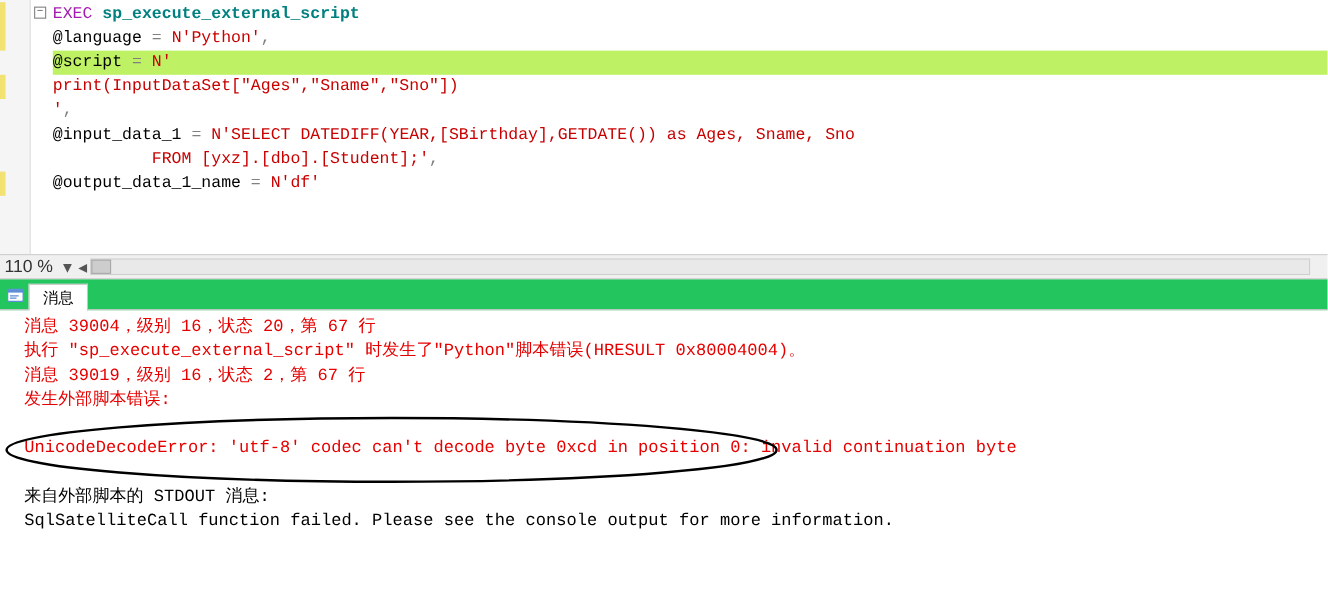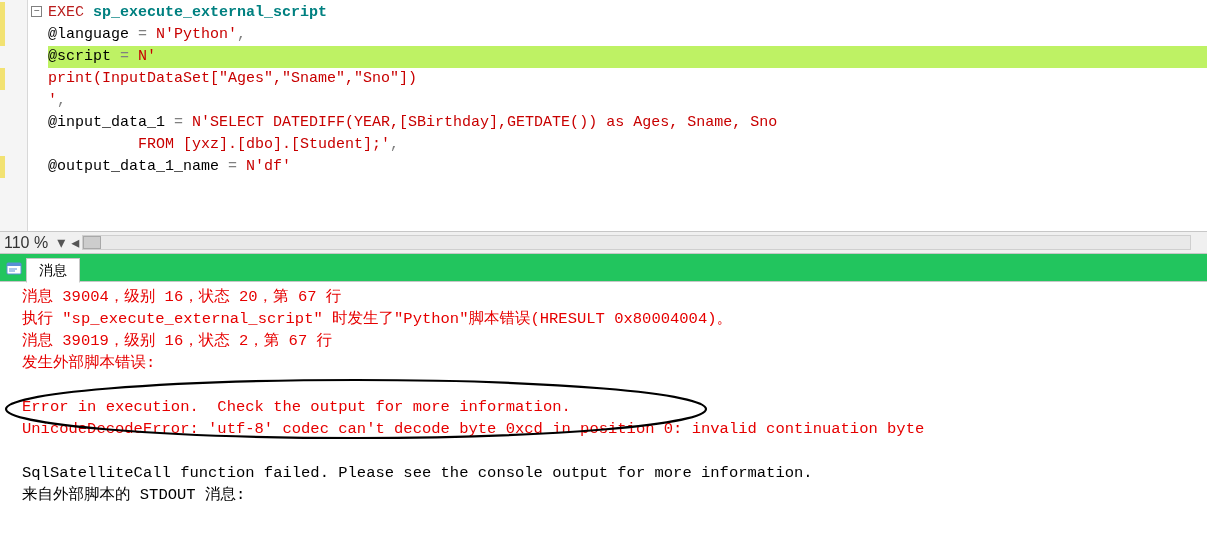--- a/index.html
+++ b/index.html
@@ -57,21 +57,21 @@
     overflow: hidden;
     position: relative;
   }
   .code-line {
     height: 22px;
     line-height: 22px;
   }
   .code-line.current {
     background: #bef264;
   }
-  .kw   { color: #b91c1c; }
+  .kw   { color: #a21caf; }
   .sys  { color: #008080; font-weight: bold; }
   .red  { color: #c80000; }
   .gray { color: #808080; }
   .blk  { color: #000000; }
 
   .zoom-bar {
     height: 22px;
     display: flex;
     align-items: center;
     background: #f0f0f0;
@@ -188,18 +188,17 @@
 
 <div class="messages" id="messages">
   <svg class="annot" style="left:-4px; top:94px;" width="720" height="66" viewBox="0 0 720 66">
     <ellipse cx="360" cy="33" rx="350" ry="29" fill="none" stroke="#000" stroke-width="2.2"></ellipse>
   </svg>
 <div class="ln mred">消息 39004，级别 16，状态 20，第 67 行</div>
     <div class="ln mred">执行 "sp_execute_external_script" 时发生了"Python"脚本错误(HRESULT 0x80004004)。</div>
     <div class="ln mred">消息 39019，级别 16，状态 2，第 67 行</div>
     <div class="ln mred">发生外部脚本错误: </div>
     <div class="ln mred"> </div>
-    <div class="ln mred">Error in execution.  Check the output for more information.</div>
     <div class="ln mred">UnicodeDecodeError: 'utf-8' codec can't decode byte 0xcd in position 0: invalid continuation byte</div>
     <div class="ln mred"> </div>
+    <div class="ln mblk">来自外部脚本的 STDOUT 消息:</div>
     <div class="ln mblk">SqlSatelliteCall function failed. Please see the console output for more information.</div>
-    <div class="ln mblk">来自外部脚本的 STDOUT 消息:</div>
   </div>
 
 </body></html>

